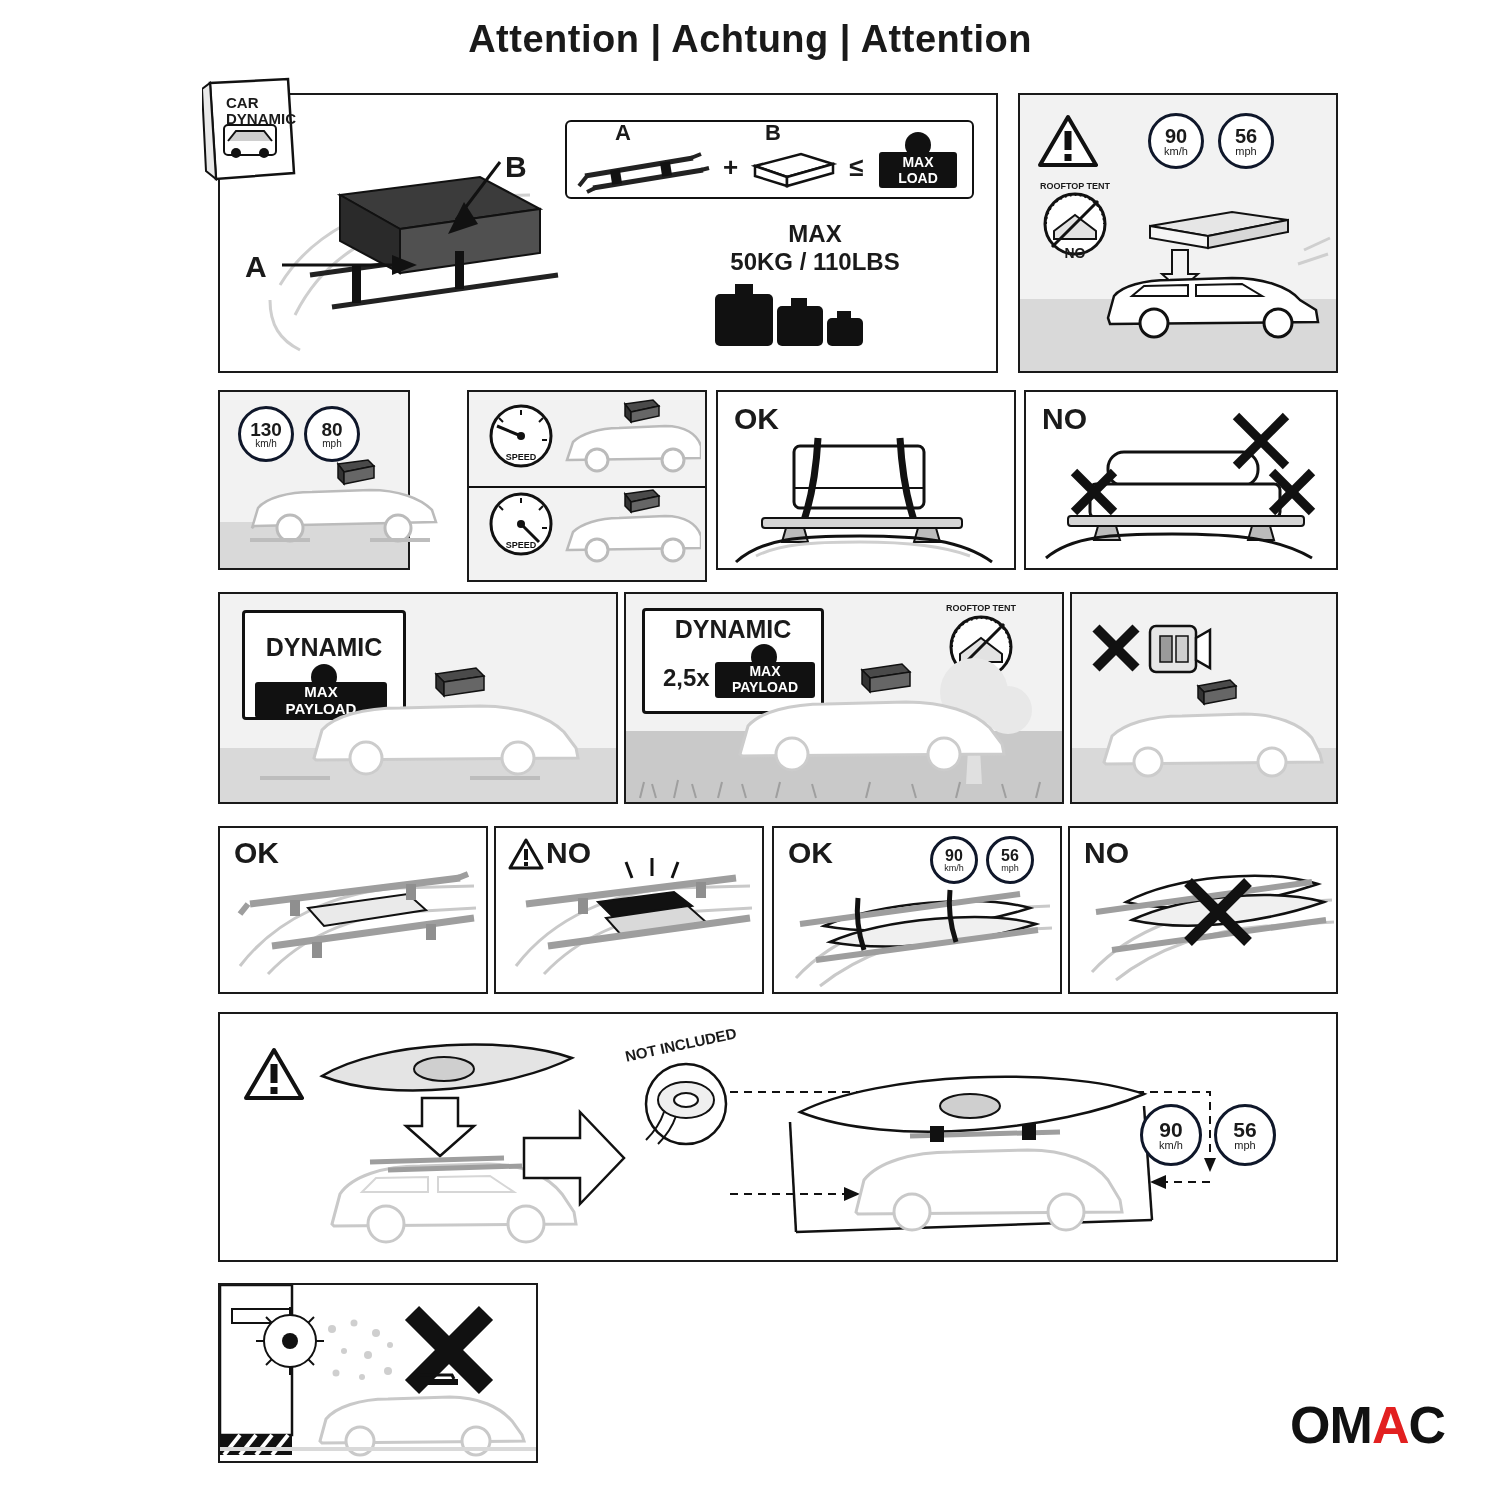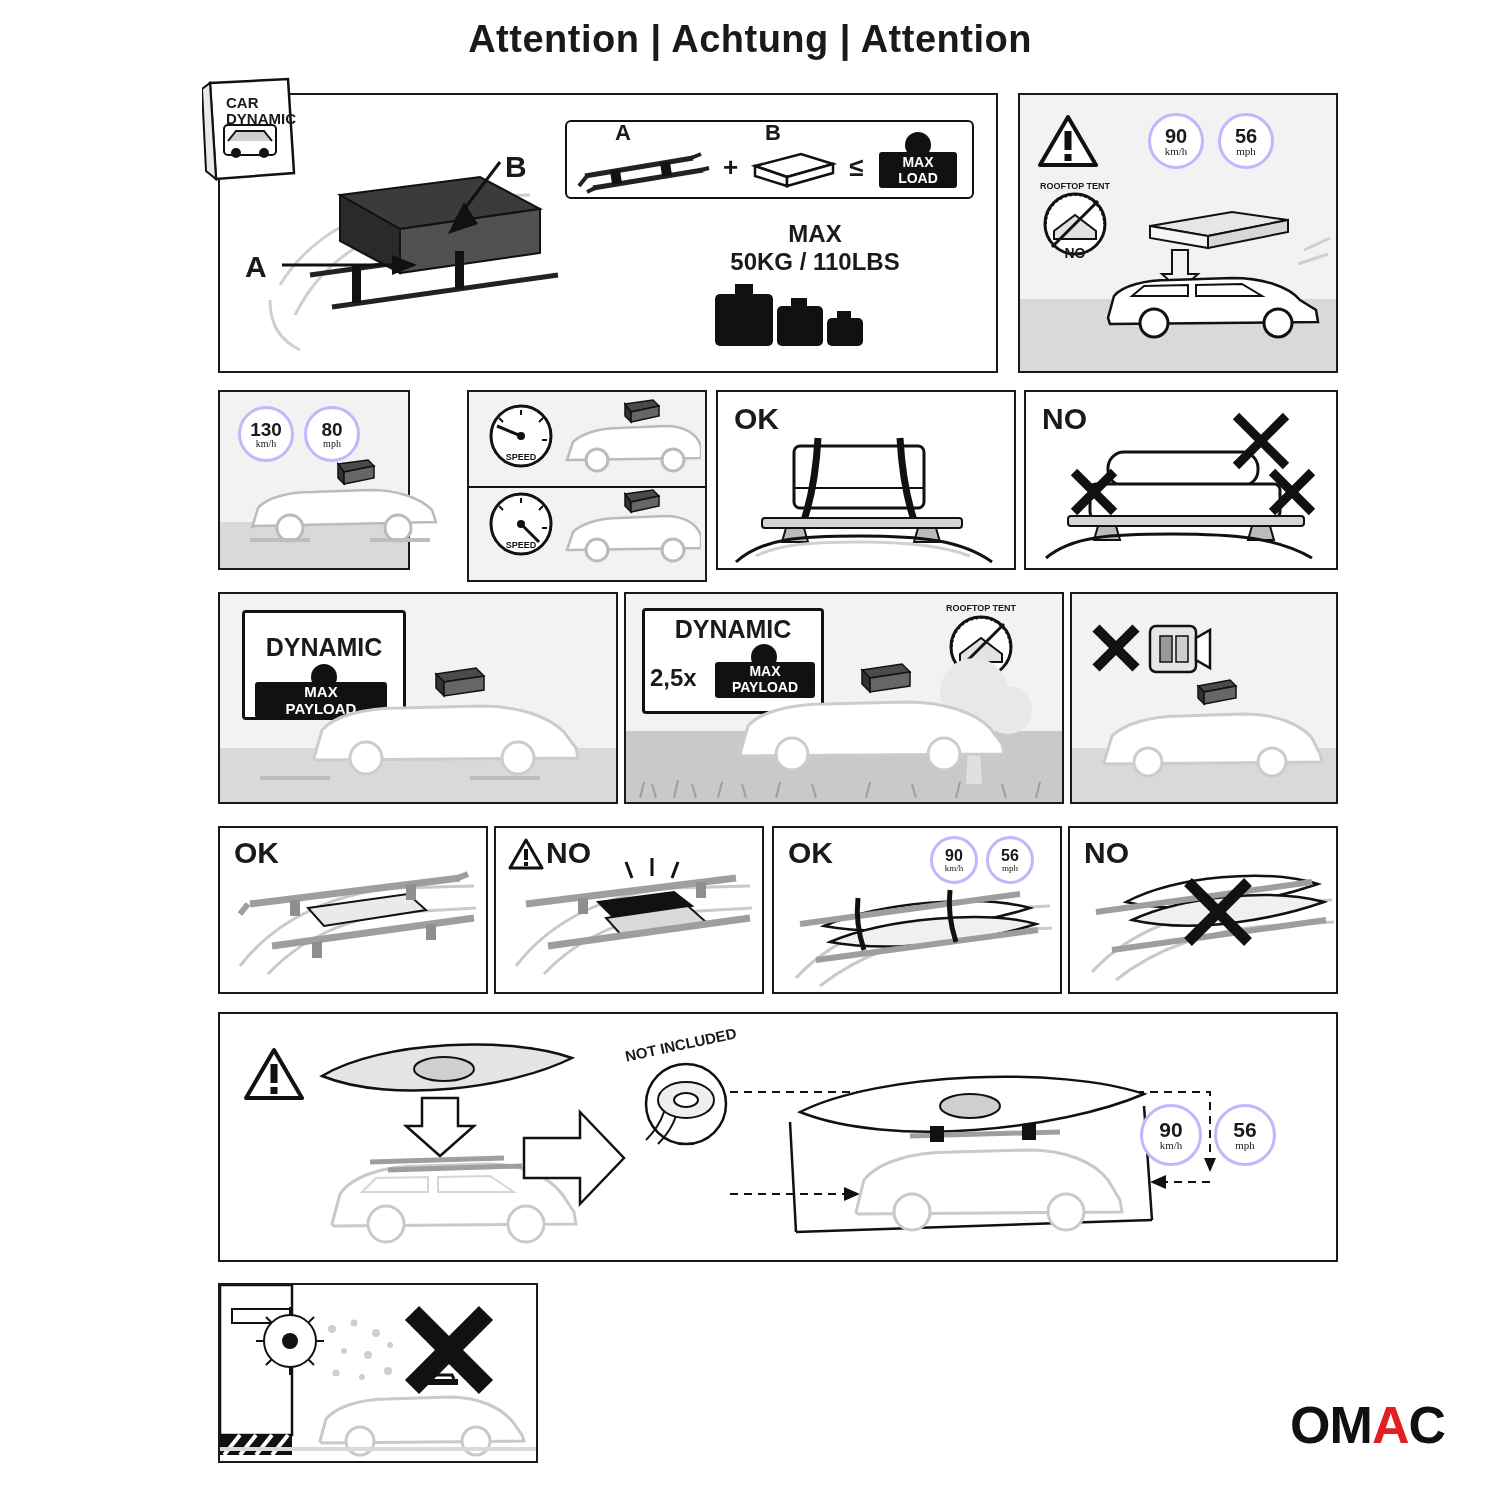--- a/index.html
+++ b/index.html
@@ -18,24 +18,24 @@
   .panel{
     position:absolute;border:2px solid #1a1a1a;background:#fff;box-sizing:border-box;
   }
   .sky{position:absolute;left:0;top:0;right:0;bottom:0;background:#f2f2f2;}
   .ground{position:absolute;left:0;right:0;bottom:0;height:26%;background:#d9d9d9;}
   .roadline{position:absolute;height:4px;background:#bdbdbd;}
   .lbl{position:absolute;font-weight:bold;}
   .okno{font-size:30px;font-weight:bold;}
   .badge{
     display:inline-flex;flex-direction:column;align-items:center;justify-content:center;
-    border:3px solid #c4b5fd;border-radius:50%;background:#fff;box-sizing:border-box;
+    border:3px solid #0f172a;border-radius:50%;background:#fff;box-sizing:border-box;
   }
   .badge .b1{font-weight:bold;line-height:1;}
-  .badge .b2{line-height:1;font-family:Liberation Serif, serif;}
+  .badge .b2{line-height:1;}
   .blackbox{background:#111;color:#fff;font-weight:bold;text-align:center;border-radius:3px;}
   .whitebox{background:#fff;border:3px solid #111;text-align:center;border-radius:4px;}
   svg{display:block;}
   .logo{position:absolute;right:55px;bottom:45px;font-size:52px;font-weight:bold;letter-spacing:-1px;}
   .logo .o{color:#111;}
   .logo .a{color:#e22020;}
 </style>
 </head>
 <body>
 
@@ -316,21 +316,21 @@
   <div class="roadline" style="left:40px;bottom:22px;width:70px;"></div>
   <div class="roadline" style="left:250px;bottom:22px;width:70px;"></div>
 </div>
 
 <div class="panel" style="left:624px;top:592px;width:440px;height:212px;">
   <div class="sky"></div>
   <div class="ground" style="height:34%;background:#c9c9c9;"></div>
   <div class="whitebox" style="position:absolute;left:16px;top:14px;width:176px;height:100px;">
     <div style="font-size:25px;font-weight:bold;margin-top:4px;">DYNAMIC</div>
     <div style="position:relative;height:58px;">
-      <div style="position:absolute;left:5px;top:20px;font-size:24px;font-weight:bold;">2,5x</div>
+      <div style="position:absolute;left:18px;top:20px;font-size:24px;font-weight:bold;">2,5x</div>
       <div style="position:absolute;left:106px;top:0px;width:26px;height:26px;border-radius:50%;background:#111;"></div>
       <div class="blackbox" style="position:absolute;left:70px;top:18px;width:100px;height:36px;font-size:14px;padding-top:1px;box-sizing:border-box;line-height:1.15;">
         <div>MAX</div>
         <div>PAYLOAD</div>
       </div>
     </div>
   </div>
 
   <div style="position:absolute;left:318px;top:16px;width:74px;height:84px;">
     <svg width="74" height="74">

